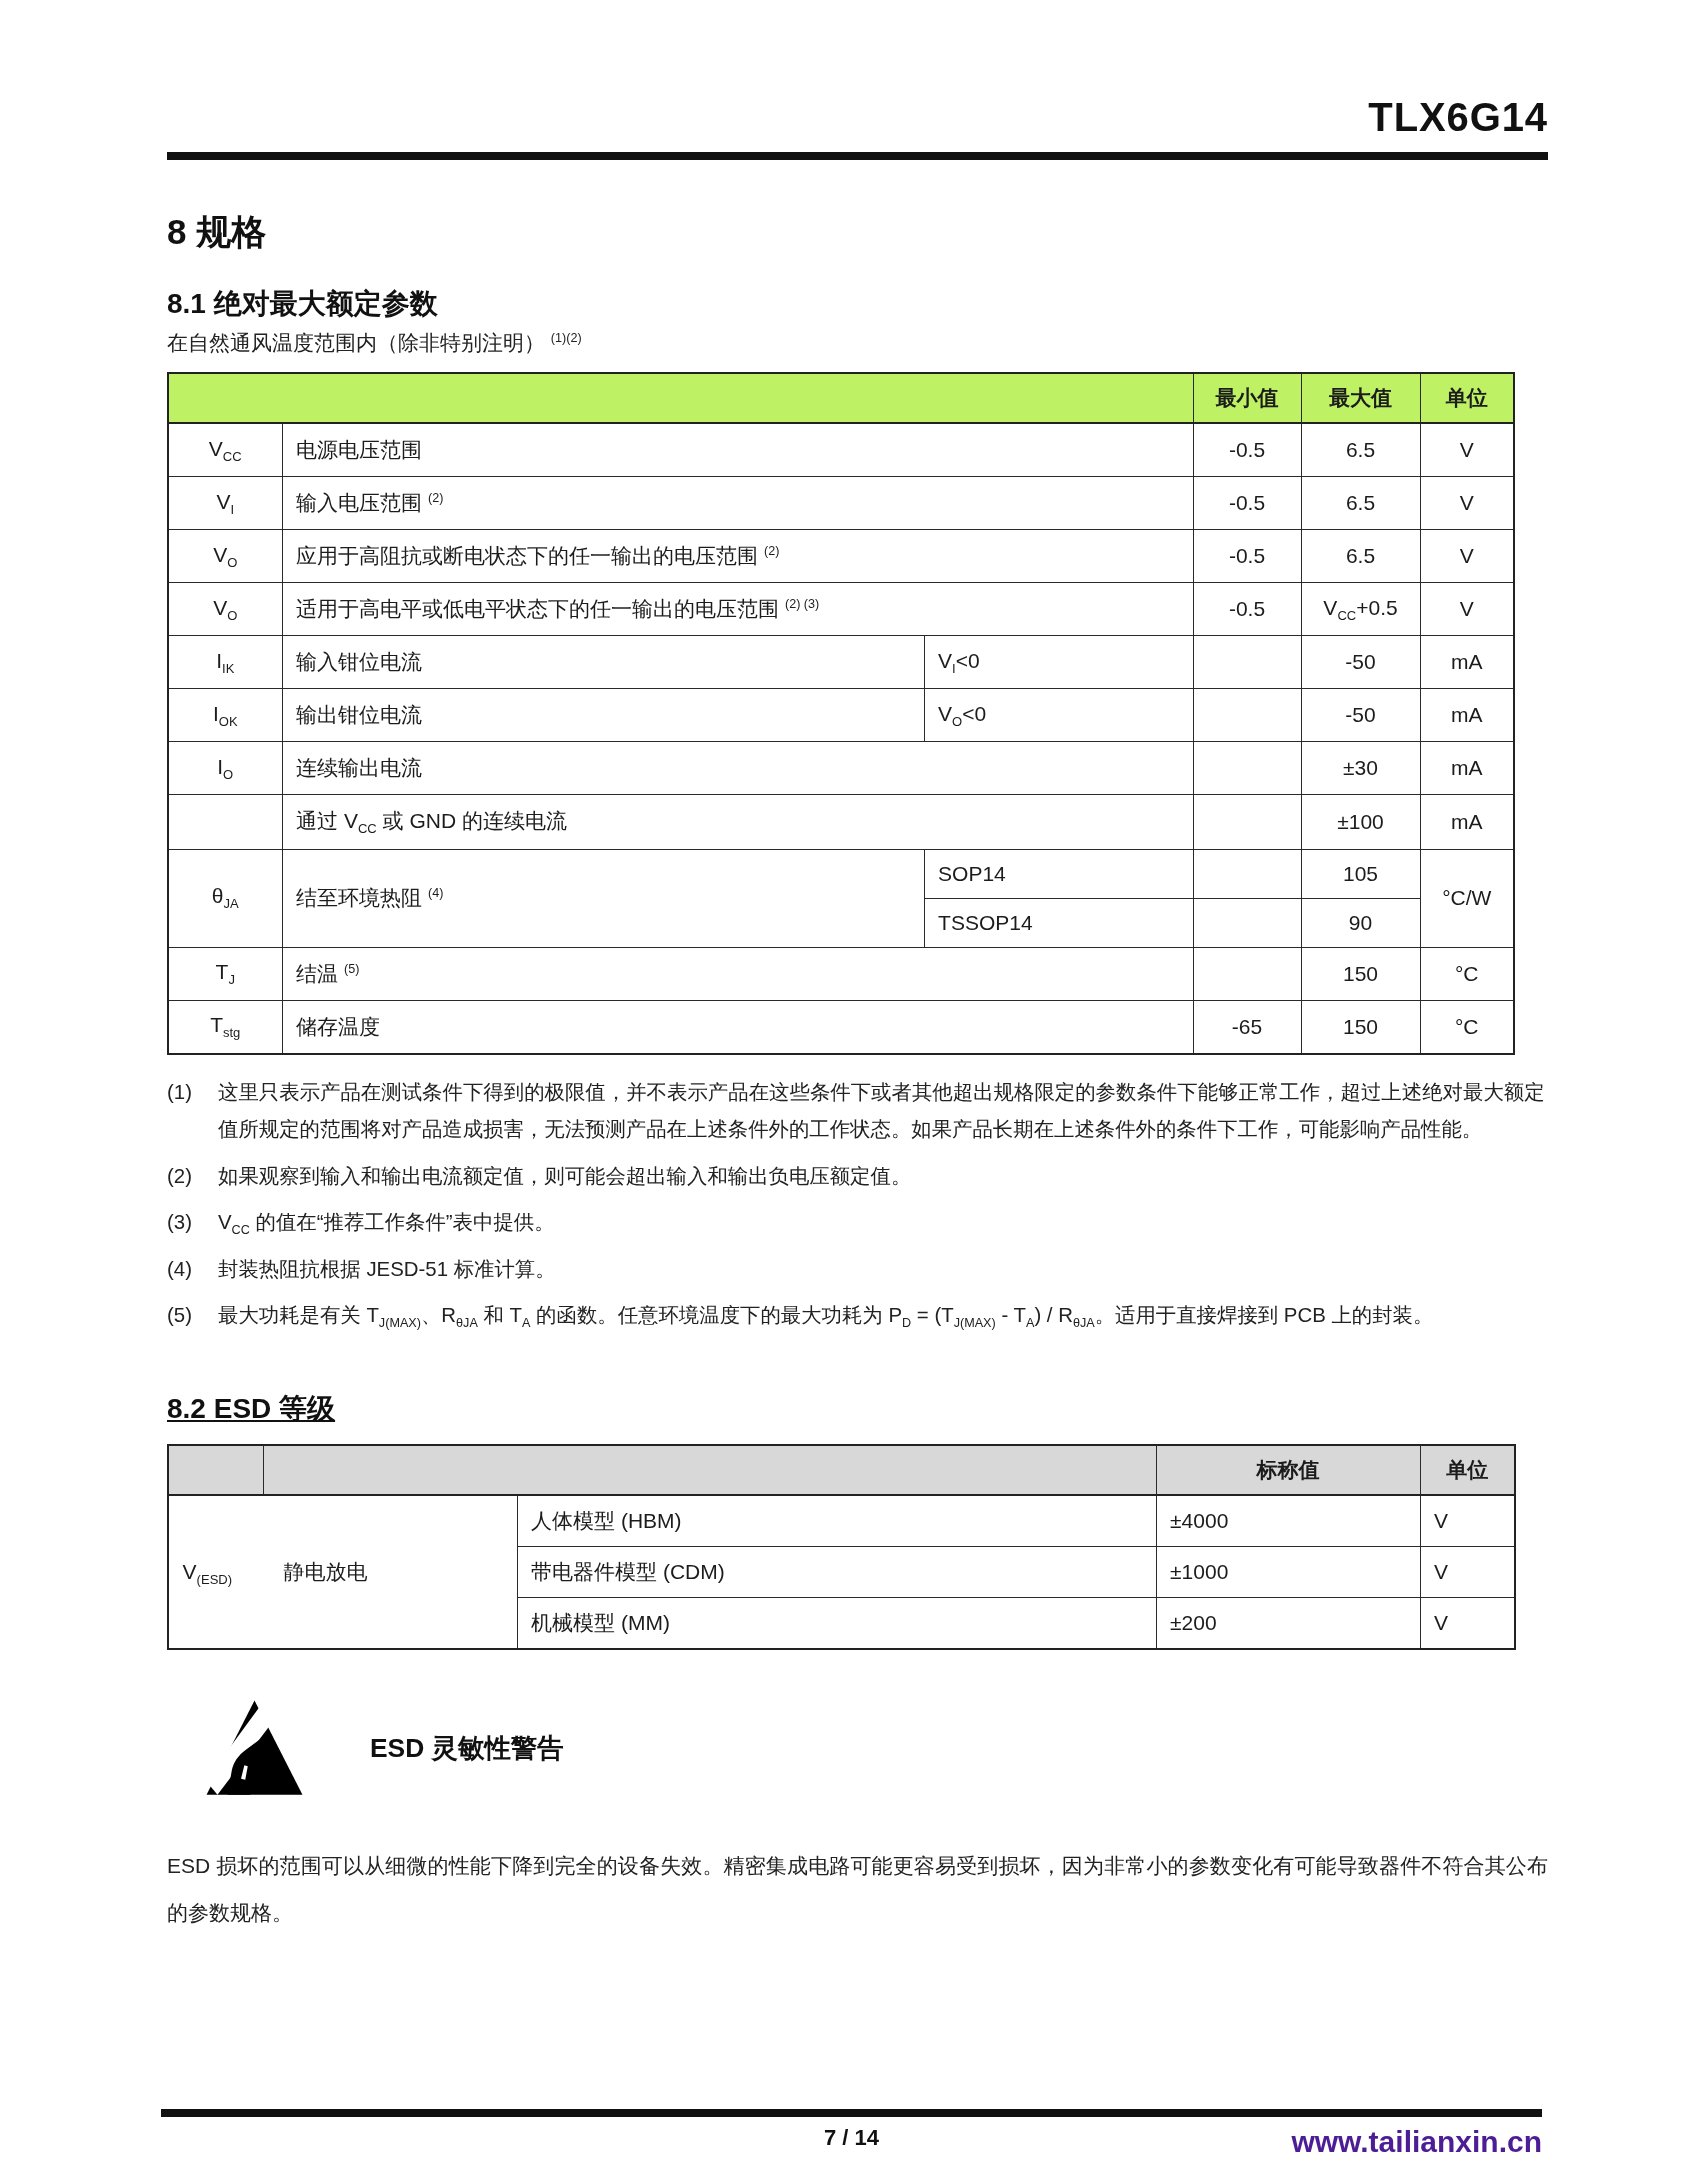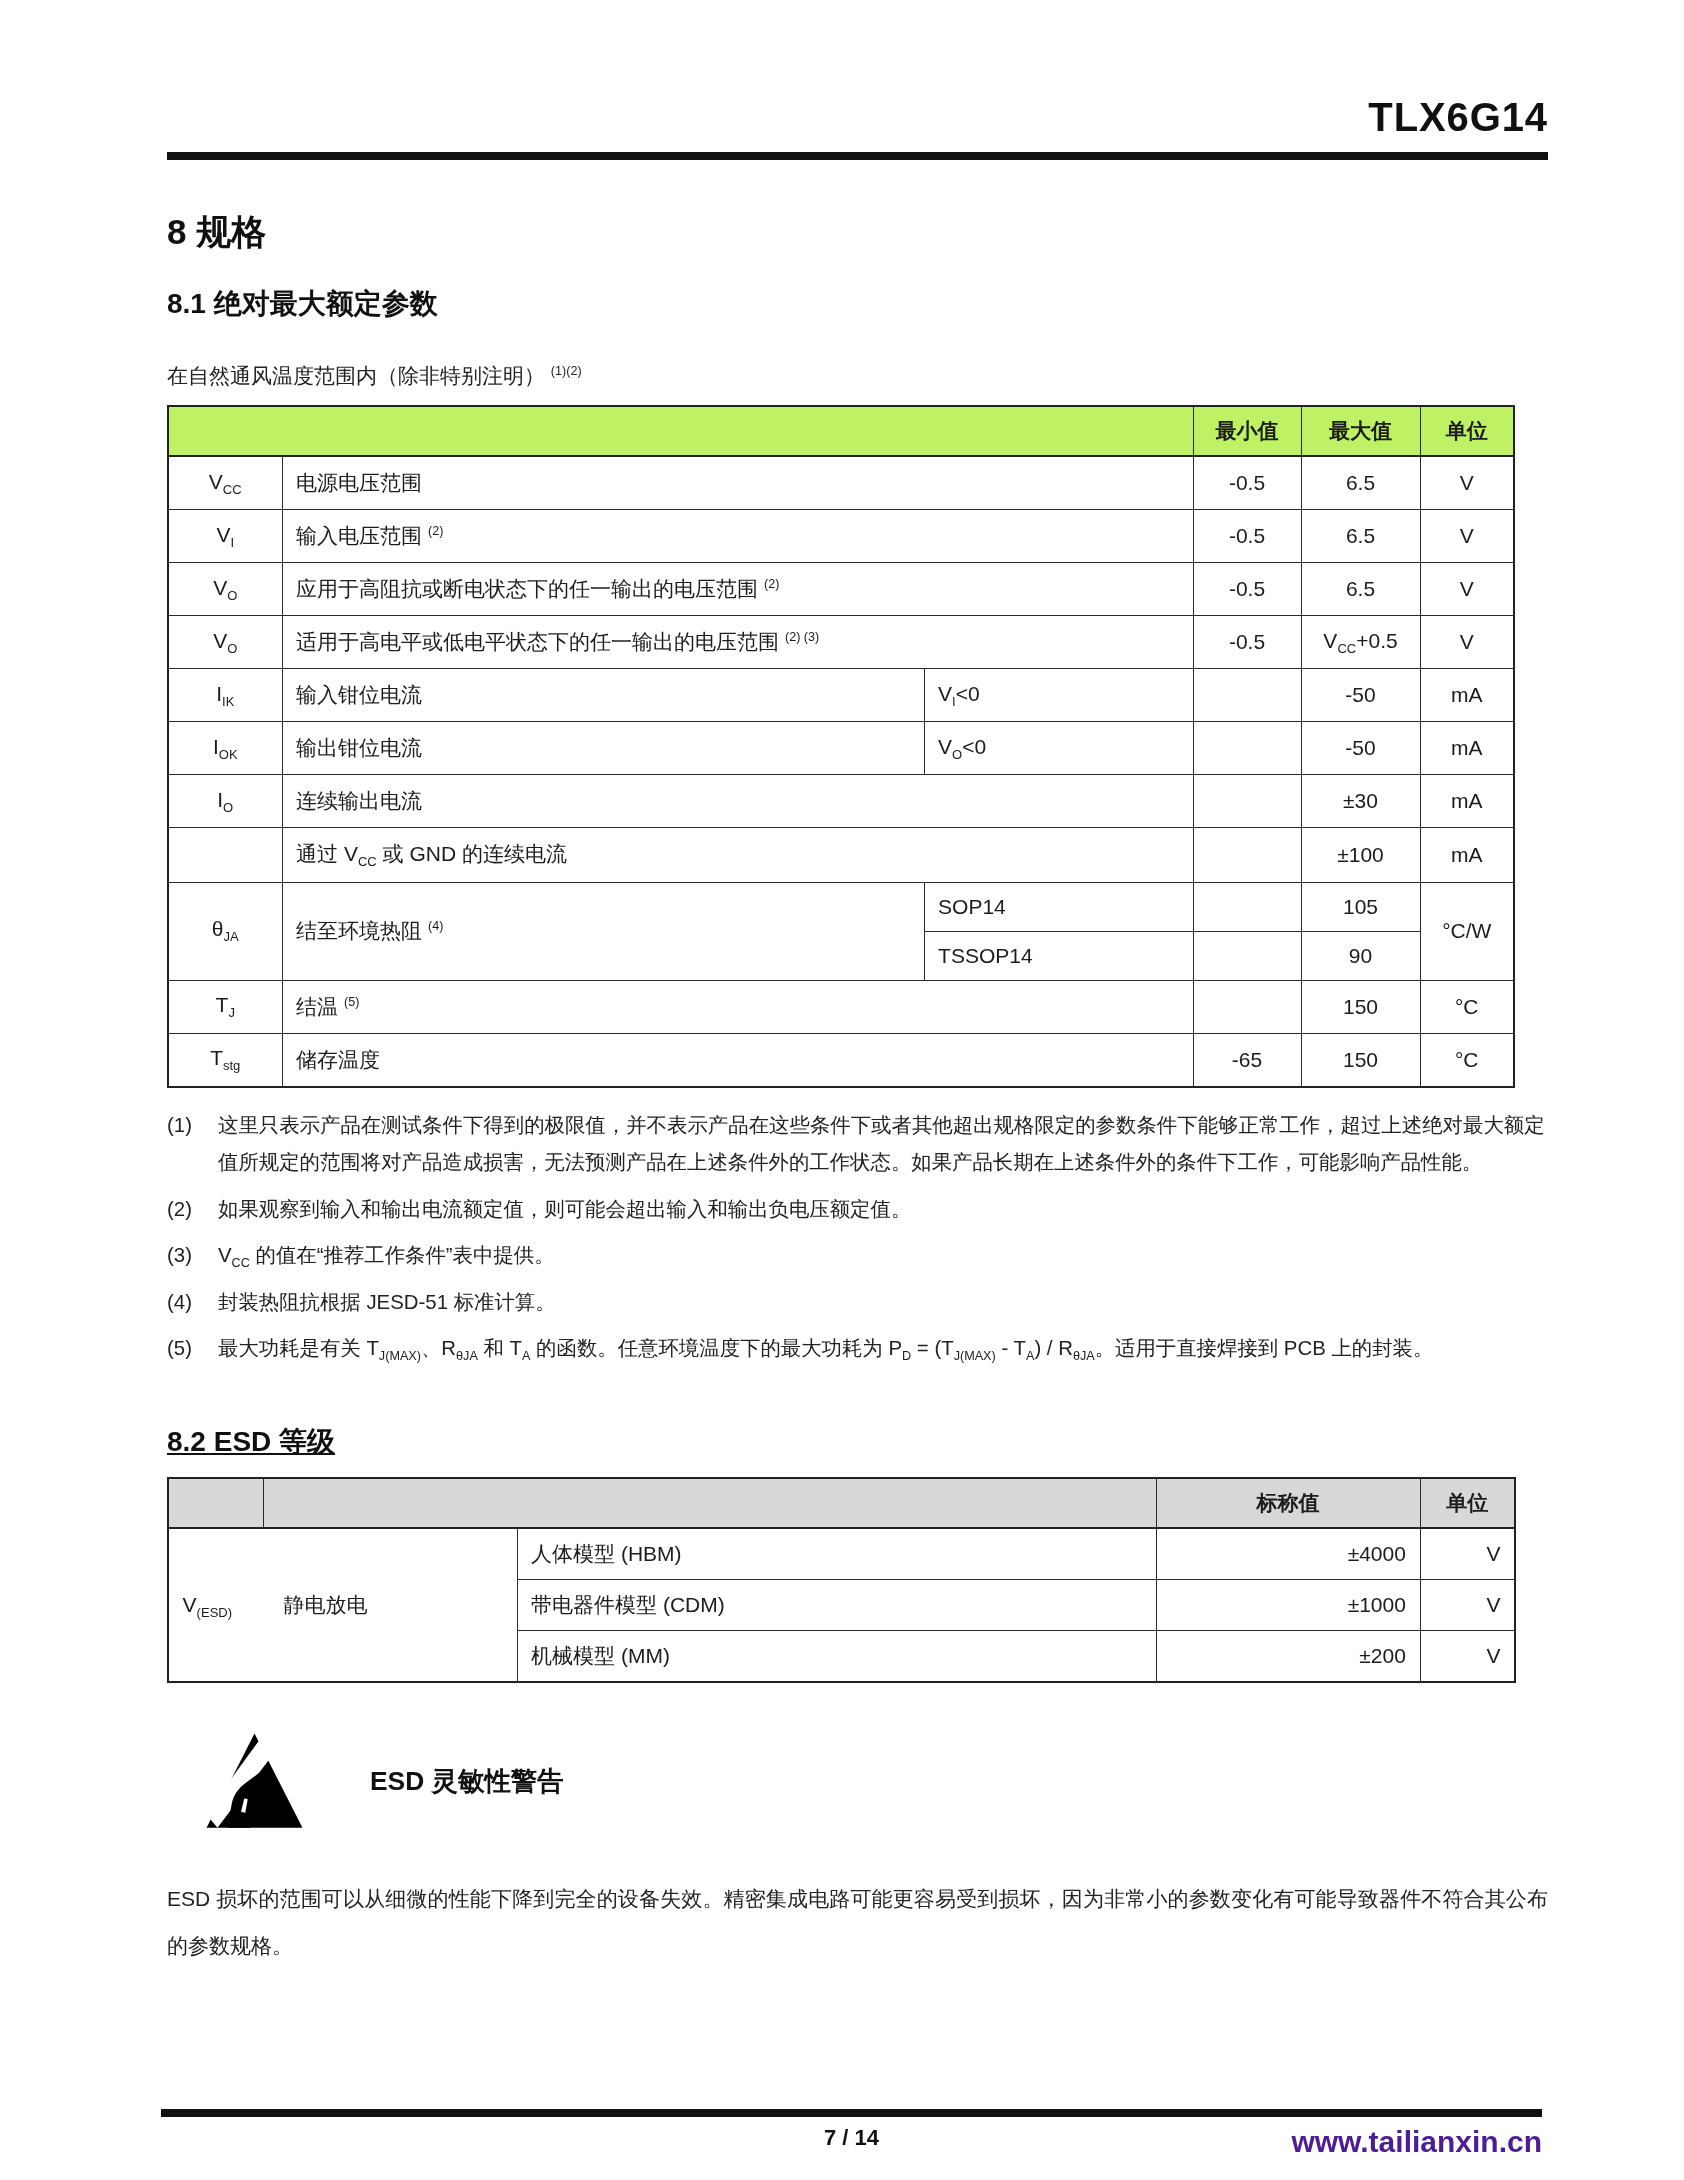--- a/index.html
+++ b/index.html
@@ -18,21 +18,21 @@
     margin-top:95px;
     text-align:right;
     font-size:40px; font-weight:bold; letter-spacing:0.9px;
     color:#111;
   }
   .header-rule { margin-top:12px; height:7.7px; background:#111; }
 
   
   .h1 { margin-top:49px; font-size:35px; font-weight:bold; color:#111; }
   .h2 { margin-top:29px; font-size:28px; font-weight:bold; color:#111; }
-  .intro { margin-top:39px; font-size:21px; color:#222; }
+  .intro { margin-top:6px; font-size:21px; color:#222; }
   sup { font-size:60%; }
   sub { font-size:62%; }
 
   
   table { border-collapse:collapse; table-layout:fixed; }
   .spec-table { margin-top:15.3px; width:1347px; border:2.6px solid #222; }
   .spec-table th, .spec-table td {
     border:1.7px solid #2a2a2a;
     font-size:21px; color:#1c1c1c;
     padding:12px 13.6px;
@@ -63,21 +63,21 @@
     font-size:21px; color:#1c1c1c;
     padding:11px 13.6px; background:#fff;
   }
   .esd-table thead th {
     background:#d8d8d8; font-weight:bold; text-align:center;
     border-bottom:2.6px solid #222; padding:10.2px 5.1px;
   }
   .esd-sym-cell { text-align:left; padding-left:19px; }
   .esd-sym-cell .sym { display:inline-block; min-width:101px; }
   .esd-model { text-align:left; }
-  .esd-val, .esd-unit { text-align:right;margin-left:7px; }
+  .esd-val, .esd-unit { text-align:left;margin-left:7px; }
 
   
   .esd-warning { margin-top:48px; display:flex; align-items:center; padding-left:37px; }
   .esd-icon { width:101px; height:101px; flex-shrink:0; }
   .esd-warning-title { margin-left:65px; font-size:26.4px; font-weight:bold; color:#111; }
   .esd-paragraph {
     margin-top:43px; font-size:21px; line-height:2.25;
     text-align:justify; color:#222;
   }
 

